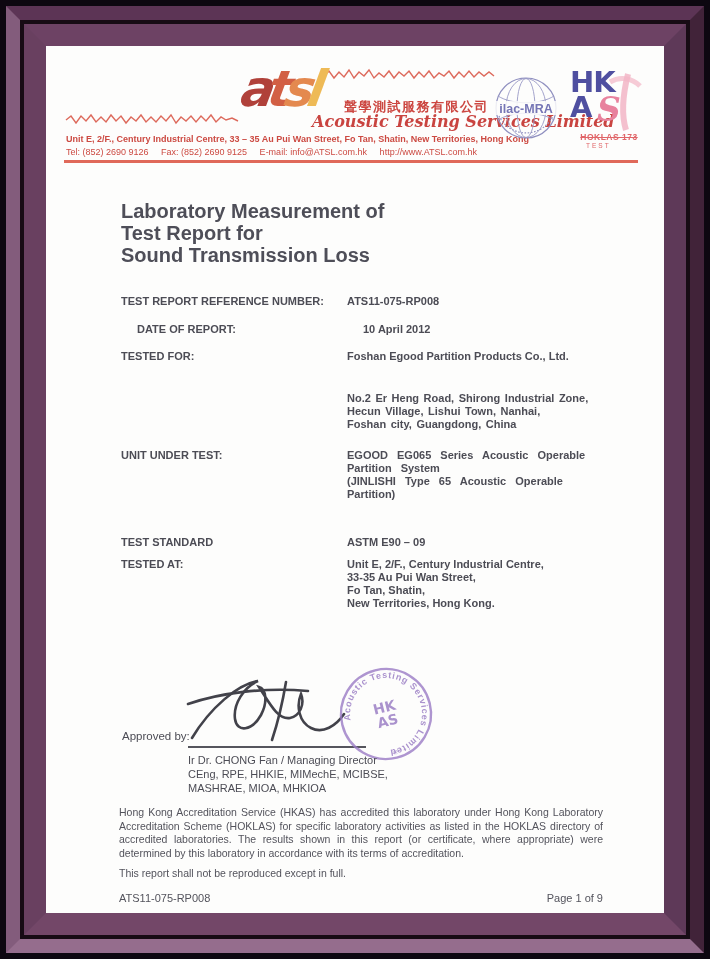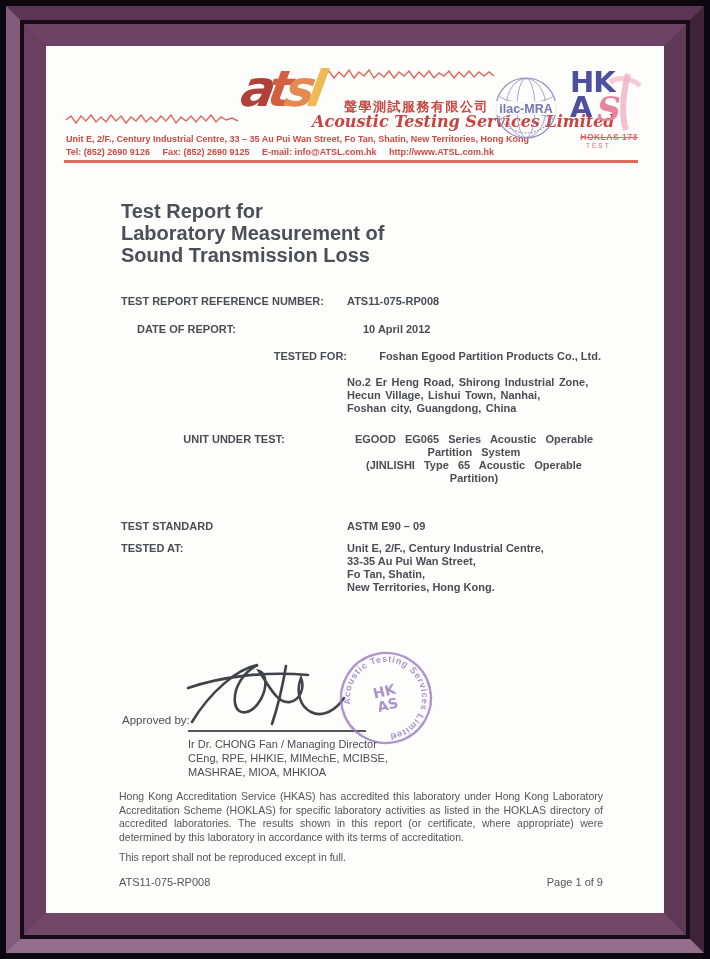--- a/index.html
+++ b/index.html
@@ -27,21 +27,21 @@
   .atsl-logo .l3 { color:#e4894f; }
   .atsl-logo .l4 { color:#eeba56; }
   .cn-name { position:absolute; left:298px; top:52px; color:#cc4640; font-size:13px;
              font-weight:bold; letter-spacing:1.5px; white-space:nowrap; }
   .en-name { position:absolute; left:266px; top:66px; color:#c94440; font-size:16px;
              font-style:italic; font-weight:bold; white-space:nowrap;
              font-family:"DejaVu Serif", serif; }
   .addr-line { position:absolute; left:20px; top:88px; color:#cc4a42; font-size:9px;
                font-weight:bold; white-space:pre; }
   .contact-line { position:absolute; left:20px; top:101px; color:#cc4a42; font-size:9px;
-                  font-weight:bold; white-space:pre; }
+                  font-weight:normal; white-space:pre; }
   .header-rule { position:absolute; left:18px; top:114px; width:574px; height:2.5px;
                  background:#e0695a; }
   .ilac { position:absolute; left:448px; top:30px; }
   .hkas { position:absolute; left:524px; top:24px; width:78px; height:92px; }
   .hkas-letters { position:relative; width:78px; height:58px; }
   .hkas-row { font-family:"DejaVu Sans", sans-serif; font-weight:900; font-size:29px;
               line-height:25px; color:#4f4fa0; letter-spacing:-1px; }
   .hkas-s { position:absolute; left:27px; top:20px; font-size:33px; font-style:italic;
             font-weight:bold; color:#e8829e; font-family:"DejaVu Serif", serif; }
   .hkas-fork { position:absolute; left:0; top:0; }
@@ -54,22 +54,22 @@
            color:#4e4e58; }
 
   
   .fields { margin-top:29px; margin-left:75px; width:480px; font-size:11px;
             font-weight:bold; line-height:13px; }
   .frow { display:flex; }
   .frow .lab { width:226px; flex:none; }
   .frow .val { width:254px; flex:none; white-space:pre-line; }
   .val-j1 { word-spacing:1.5px; }
   .val-j2 { word-spacing:6px; }
-  .mb15{margin-bottom:15px;} .mb14{margin-bottom:14px;padding-left:16px;} .mb13{margin-bottom:13px;text-align:right;}
-  .mb5{margin-bottom:18px;} .mb10{margin-bottom:10px;} .mb35{margin-bottom:35px;text-align:center;}
+  .mb15{margin-bottom:15px;} .mb14{margin-bottom:14px;padding-left:16px;} .mb13{margin-bottom:29px;}
+  .mb5{margin-bottom:18px;} .mb10{margin-bottom:10px;} .mb35{margin-bottom:35px;}
   .mb9{margin-bottom:9px;}
 
   
   .approval { position:relative; height:125px; margin-top:64px; }
   .approved-label { position:absolute; left:76px; top:56px; font-size:11.5px; }
   .sig-svg { position:absolute; left:140px; top:0; }
   .sig-line { position:absolute; left:142px; top:72px; width:178px; height:1.5px;
               background:#55555d; }
   .stamp { position:absolute; left:292px; top:-8px; transform:rotate(-14deg); opacity:.8; }
   .sig-name { position:absolute; left:142px; top:80px; font-size:11px; }
@@ -128,22 +128,22 @@
               <path d="M40,12 C50,6 62,8 70,16" fill="none" stroke="#f2b5c6" stroke-width="5" opacity="0.7"></path>
             </svg>
             <span class="hkas-s">S</span>
           </div>
           <div class="hoklas">HOKLAS 173</div>
           <div class="hoklas-sub">TEST</div>
         </div>
       </div>
 
       <div class="title">
+        <div>Laboratory Measurement of</div>
         <div>Test Report for</div>
-        <div>Laboratory Measurement of</div>
         <div>Sound Transmission Loss</div>
       </div>
 
       <div class="fields">
         <div class="frow mb15">
           <div class="lab">TEST REPORT REFERENCE NUMBER:</div>
           <div class="val">ATS11-075-RP008</div>
         </div>
         <div class="frow mb14">
           <div class="lab">DATE OF REPORT:</div>

